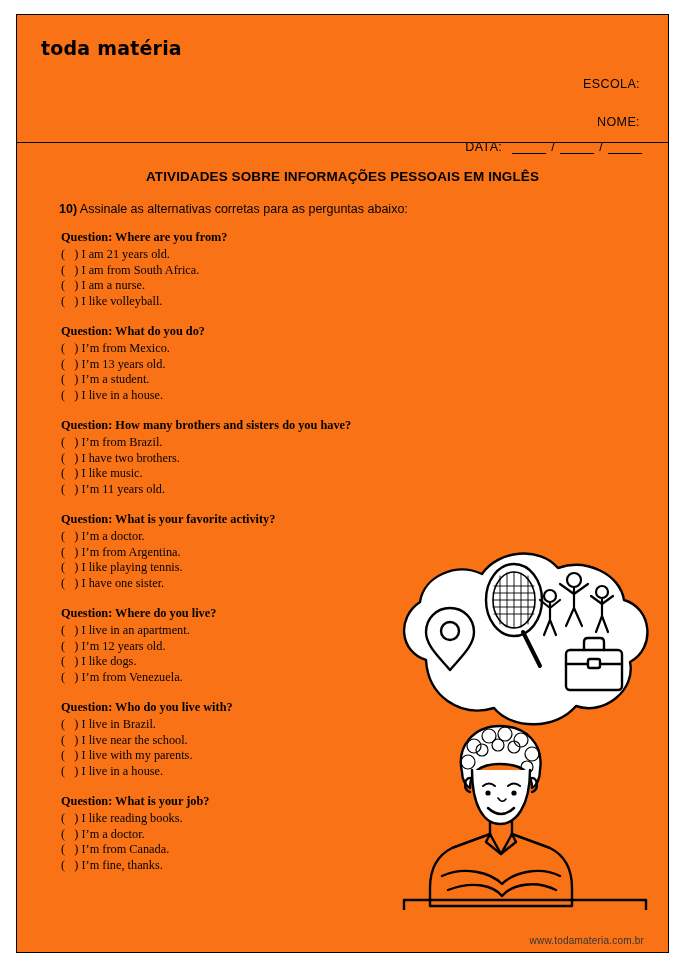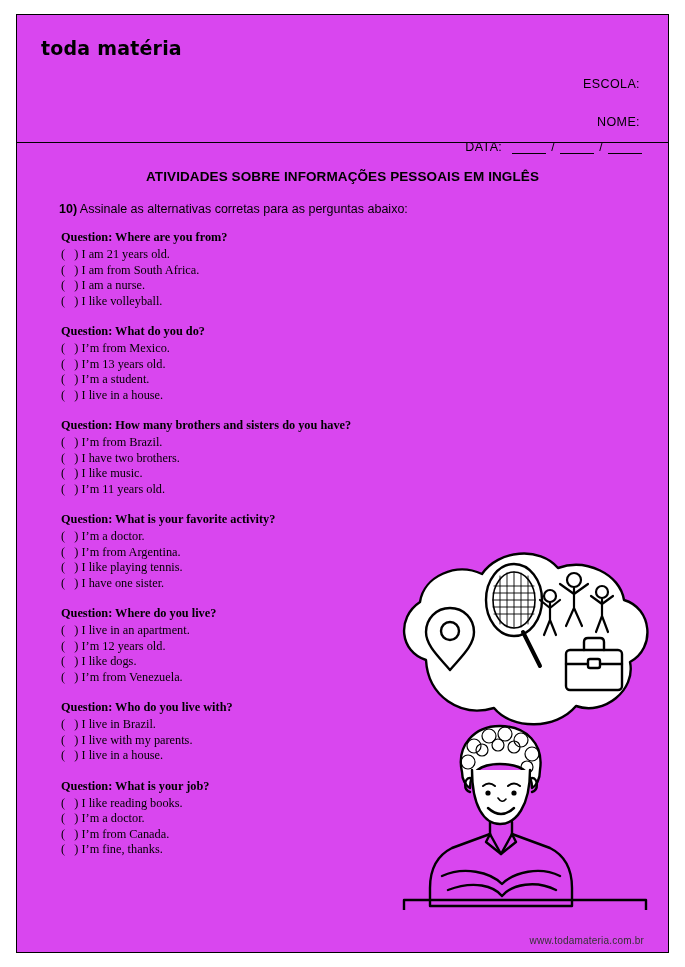--- a/index.html
+++ b/index.html
@@ -11,21 +11,21 @@
     width: 685px; height: 967px;
     font-family: "Liberation Sans", sans-serif;
     color: #000;
     position: relative;
   }
   .page {
     position: absolute;
     left: 16px; top: 14px;
     width: 653px; height: 939px;
     border: 1px solid #000;
-    background: #d946ef;
+    background: #f97316;
   }
 
   
   .header {
     border-bottom: 1px solid #000;
     padding: 16px 22px 10px 22px;
     height: 128px;
   }
   .logo {
     font-family: "DejaVu Sans", sans-serif;
@@ -183,20 +183,21 @@
       <div class="qtitle">Question: Where do you live?</div>
       <div class="opt">(   ) I live in an apartment.</div>
       <div class="opt">(   ) I’m 12 years old.</div>
       <div class="opt">(   ) I like dogs.</div>
       <div class="opt">(   ) I’m from Venezuela.</div>
     </div>
 
     <div class="qblock">
       <div class="qtitle">Question: Who do you live with?</div>
       <div class="opt">(   ) I live in Brazil.</div>
+      <div class="opt">(   ) I live near the school.</div>
       <div class="opt">(   ) I live with my parents.</div>
       <div class="opt">(   ) I live in a house.</div>
     </div>
 
     <div class="qblock">
       <div class="qtitle">Question: What is your job?</div>
       <div class="opt">(   ) I like reading books.</div>
       <div class="opt">(   ) I’m a doctor.</div>
       <div class="opt">(   ) I’m from Canada.</div>
       <div class="opt">(   ) I’m fine, thanks.</div>

